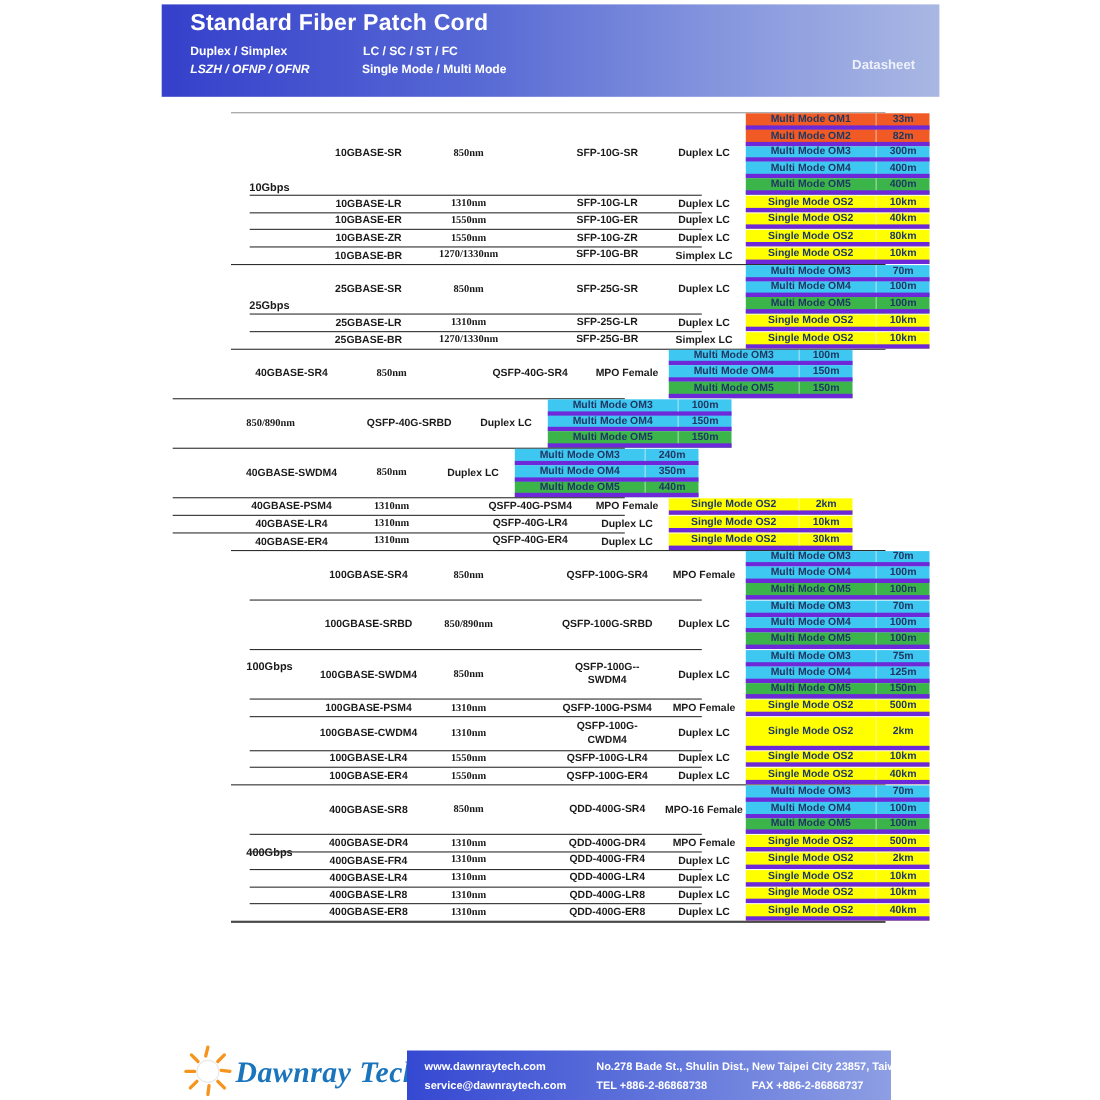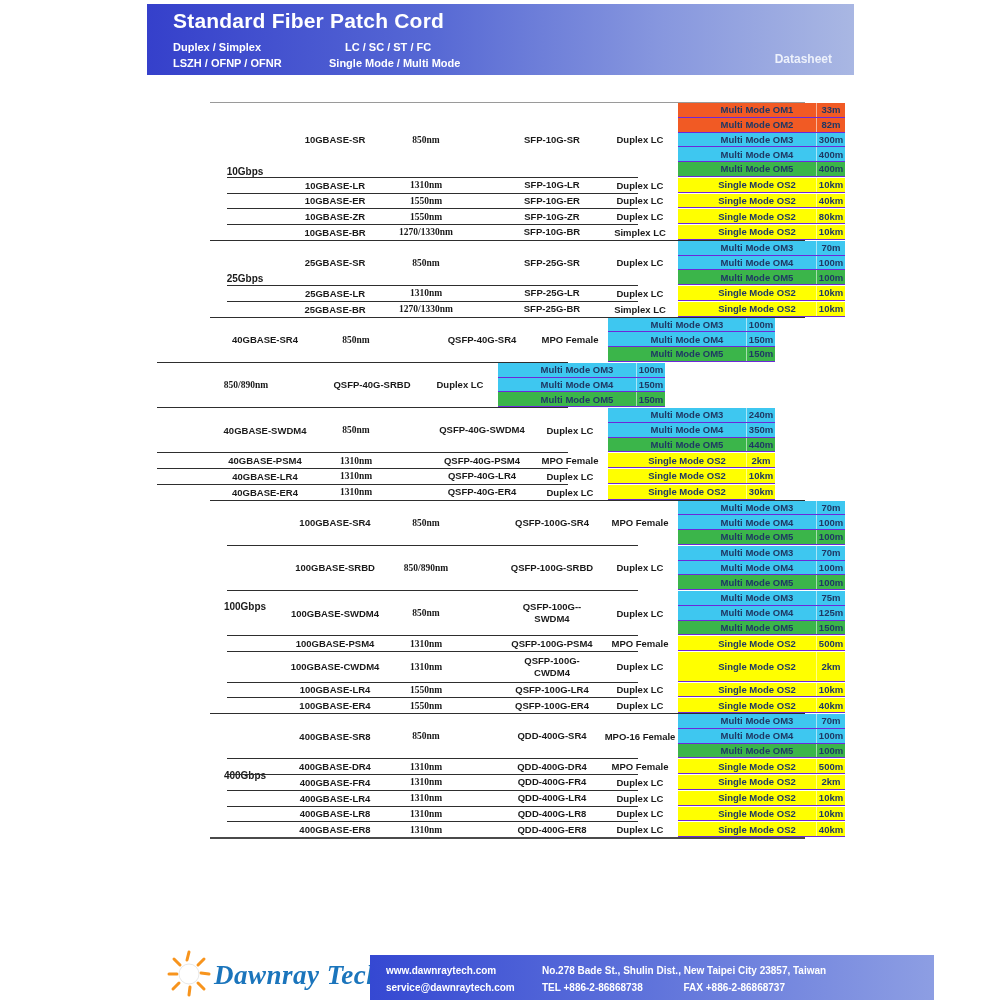--- a/index.html
+++ b/index.html
@@ -2,31 +2,31 @@
 <html><head>
 <meta charset="utf-8">
 <style>
   html,body{margin:0;padding:0;}
   body{
     width:1000px;height:1000px;position:relative;background:#ffffff;
     font-family:"Liberation Sans",sans-serif;overflow:hidden;
   }
   
   .header{
-    position:absolute;left:147px;top:4px;width:707px;height:71px;
+    position:absolute;left:147px;top:4px;width:707px;height:84px;
     background:linear-gradient(90deg,#3540cb 0%,#5668d4 40%,#8696de 72%,#a9b7e3 100%);
   }
   .header-title{
     position:absolute;left:26px;top:5px;font-size:21px;font-weight:bold;color:#ffffff;
     letter-spacing:.2px;
   }
   .hsub{position:absolute;font-size:11px;font-weight:bold;color:#ffffff;white-space:nowrap;}
   .hs1{left:26px;top:37px;}
-  .hs2{left:26px;top:53px;}
-  .hs3{left:198px;top:37px;}
+  .hs2{left:26px;top:53px;font-style:italic;}
+  .hs3{left:183px;top:37px;}
   .hs4{left:182px;top:53px;}
   .badge{position:absolute;right:22px;top:48px;font-size:12px;font-weight:bold;color:#edf1fb;}
   
   .table{
     position:absolute;left:210px;top:102px;width:595px;
     border-top:1.6px solid #9a9a9a;border-bottom:2px solid #4a4a4a;
     font-size:9.5px;font-weight:bold;color:#1a1a1a;
   }
   .group{display:flex;}
   .group-sep{border-top:1.8px solid #2e2e2e;}
@@ -34,30 +34,30 @@
     font-size:10px;}
   .entries{flex:1;display:flex;flex-direction:column;}
   .entry-sep{height:0;border-top:1.4px solid #2e2e2e;width:411px;margin-left:-53px;}
   .entry{display:flex;align-items:stretch;}
   .cell{display:flex;align-items:center;justify-content:center;text-align:center;}
   .model{width:110px;flex:0 0 110px;}
   .wavelength{width:72px;flex:0 0 72px;font-family:Liberation Serif, serif;}
   .part{width:100px;flex:0 0 100px;white-space:pre-line;line-height:1.25;margin-left:40px;}
   .connector{width:76px;flex:0 0 76px;}
   .modes{width:167px;flex:0 0 167px;display:flex;flex-direction:column;}
-  .mode-row{display:flex;box-sizing:border-box;border-bottom:1px solid #6d28d9;padding-left:20px;}
+  .mode-row{display:flex;box-sizing:border-box;border-bottom:4px solid #6d28d9;}
   .mode-cell{width:119px;flex:0 0 119px;display:flex;align-items:center;justify-content:center;
     box-sizing:border-box;border-right:1px solid rgba(255,255,255,.55);}
   .dist-cell{width:47px;flex:1;display:flex;align-items:center;justify-content:center;}
   
   .logo{position:absolute;left:166px;top:950px;height:50px;display:flex;align-items:center;}
   .logo-text{font-family:"Liberation Serif",serif;font-style:italic;font-weight:bold;
     font-size:27px;color:#1b75bc;margin-left:2px;letter-spacing:.5px;}
   .footer-bar{
-    position:absolute;left:370px;top:955px;width:564px;height:45px;
+    position:absolute;left:370px;top:955px;width:440px;height:45px;
     background:linear-gradient(90deg,#3548d2 0%,#5b6fda 45%,#8d9ee3 100%);
     color:#ffffff;font-size:10px;font-weight:bold;
   }
   .fcol1{position:absolute;left:16px;top:7px;line-height:17px;white-space:nowrap;}
   .fcol2{position:absolute;left:172px;top:7px;line-height:17px;white-space:nowrap;}
   .telfax span{display:inline-block;}
   .fax-part{margin-left:38px;}
 </style>
 </head>
 <body>
@@ -247,21 +247,20 @@
             <div class="mode-row" style="background: rgb(59, 181, 74); height: 14.75px; color: rgb(31, 56, 100);">
               <div class="mode-cell">Multi Mode OM5</div>
               <div class="dist-cell">150m</div>
             </div>
           </div>
         </div>
         <div class="entry-sep"></div>
         <div class="entry">
           <div class="cell model">40GBASE-SWDM4</div>
           <div class="cell wavelength">850nm</div>
-          <div class="cell part">QSFP-40G-SWDM4</div>
           <div class="cell connector">Duplex LC</div>
           <div class="modes">
             <div class="mode-row" style="background: rgb(62, 199, 240); height: 14.75px; color: rgb(31, 56, 100);">
               <div class="mode-cell">Multi Mode OM3</div>
               <div class="dist-cell">240m</div>
             </div>
             <div class="mode-row" style="background: rgb(62, 199, 240); height: 14.75px; color: rgb(31, 56, 100);">
               <div class="mode-cell">Multi Mode OM4</div>
               <div class="dist-cell">350m</div>
             </div>

